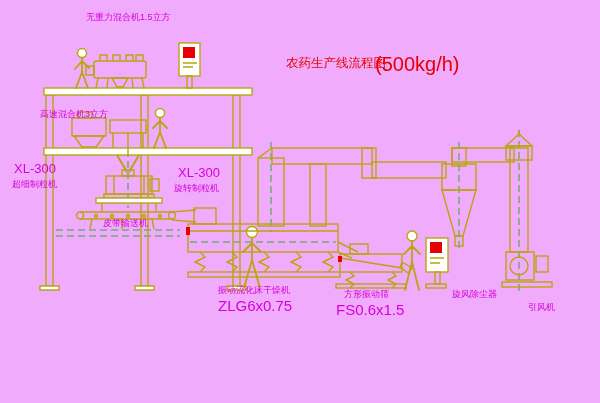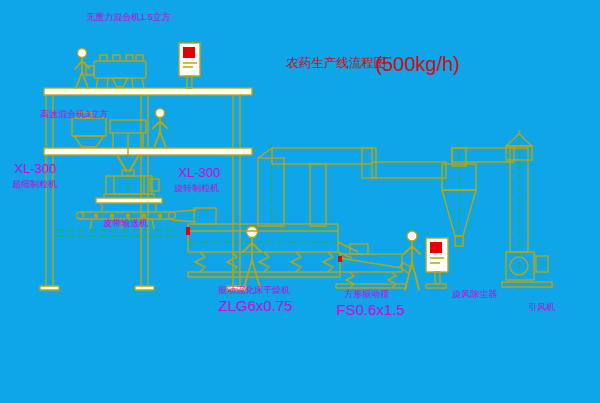--- a/index.html
+++ b/index.html
@@ -1,16 +1,16 @@
 <!DOCTYPE html>
 <html><head>
 <meta charset="utf-8">
 <style>
   html,body{margin:0;padding:0;background:#ffffff;}
-  .stage{position:relative;width:600px;height:403px;background:#0ea5e9;overflow:hidden;}
+  .stage{position:relative;width:600px;height:403px;background:#f0abfc;overflow:hidden;}
   svg{display:block;}
   .s1{fill:none;stroke:#b9a50e;stroke-width:1.4;stroke-linejoin:miter;}
   .s2{fill:none;stroke:#b9a50e;stroke-width:2;}
   .wf{fill:#ffffff;stroke:#b9a50e;stroke-width:1.4;}
   .gr{fill:none;stroke:#2faf2f;stroke-width:1;stroke-dasharray:7 4;}
   .rd{fill:#e60000;stroke:none;}
   .pp{fill:none;stroke:#b9a50e;stroke-width:1.8;stroke-linecap:round;}
   .ph{fill:#ffffff;stroke:#b9a50e;stroke-width:1.4;}
   text{font-family:"Liberation Sans",sans-serif;}
   .mag-s{fill:#d800d8;font-size:9px;}

